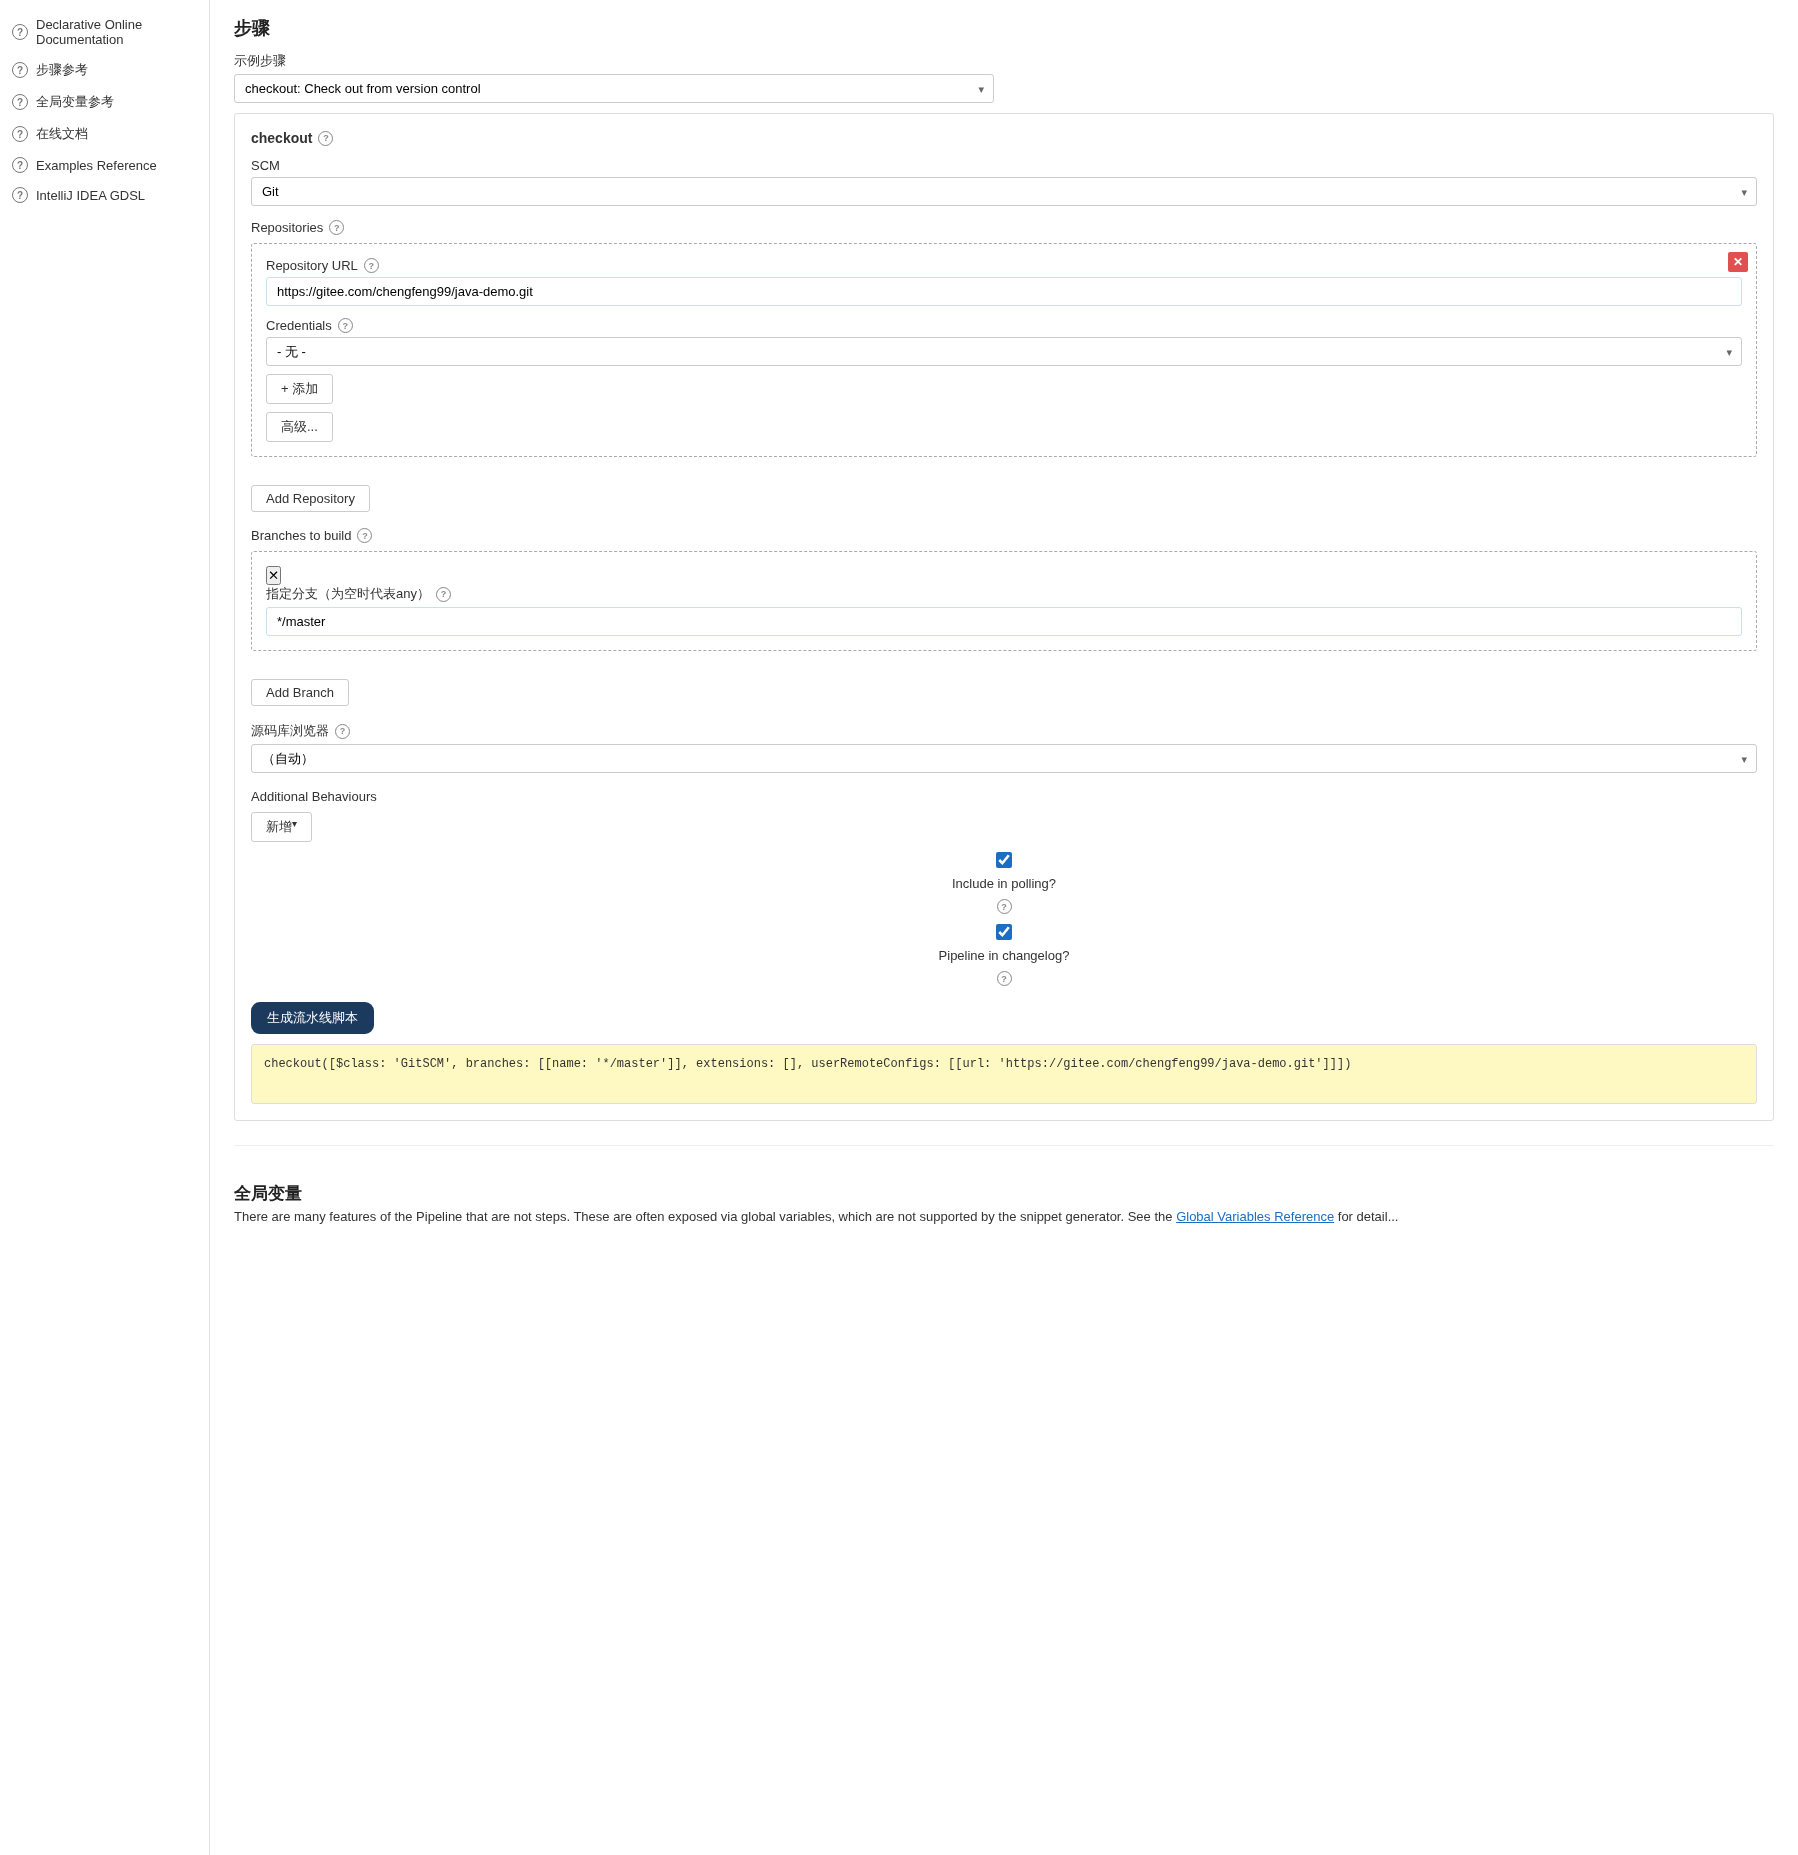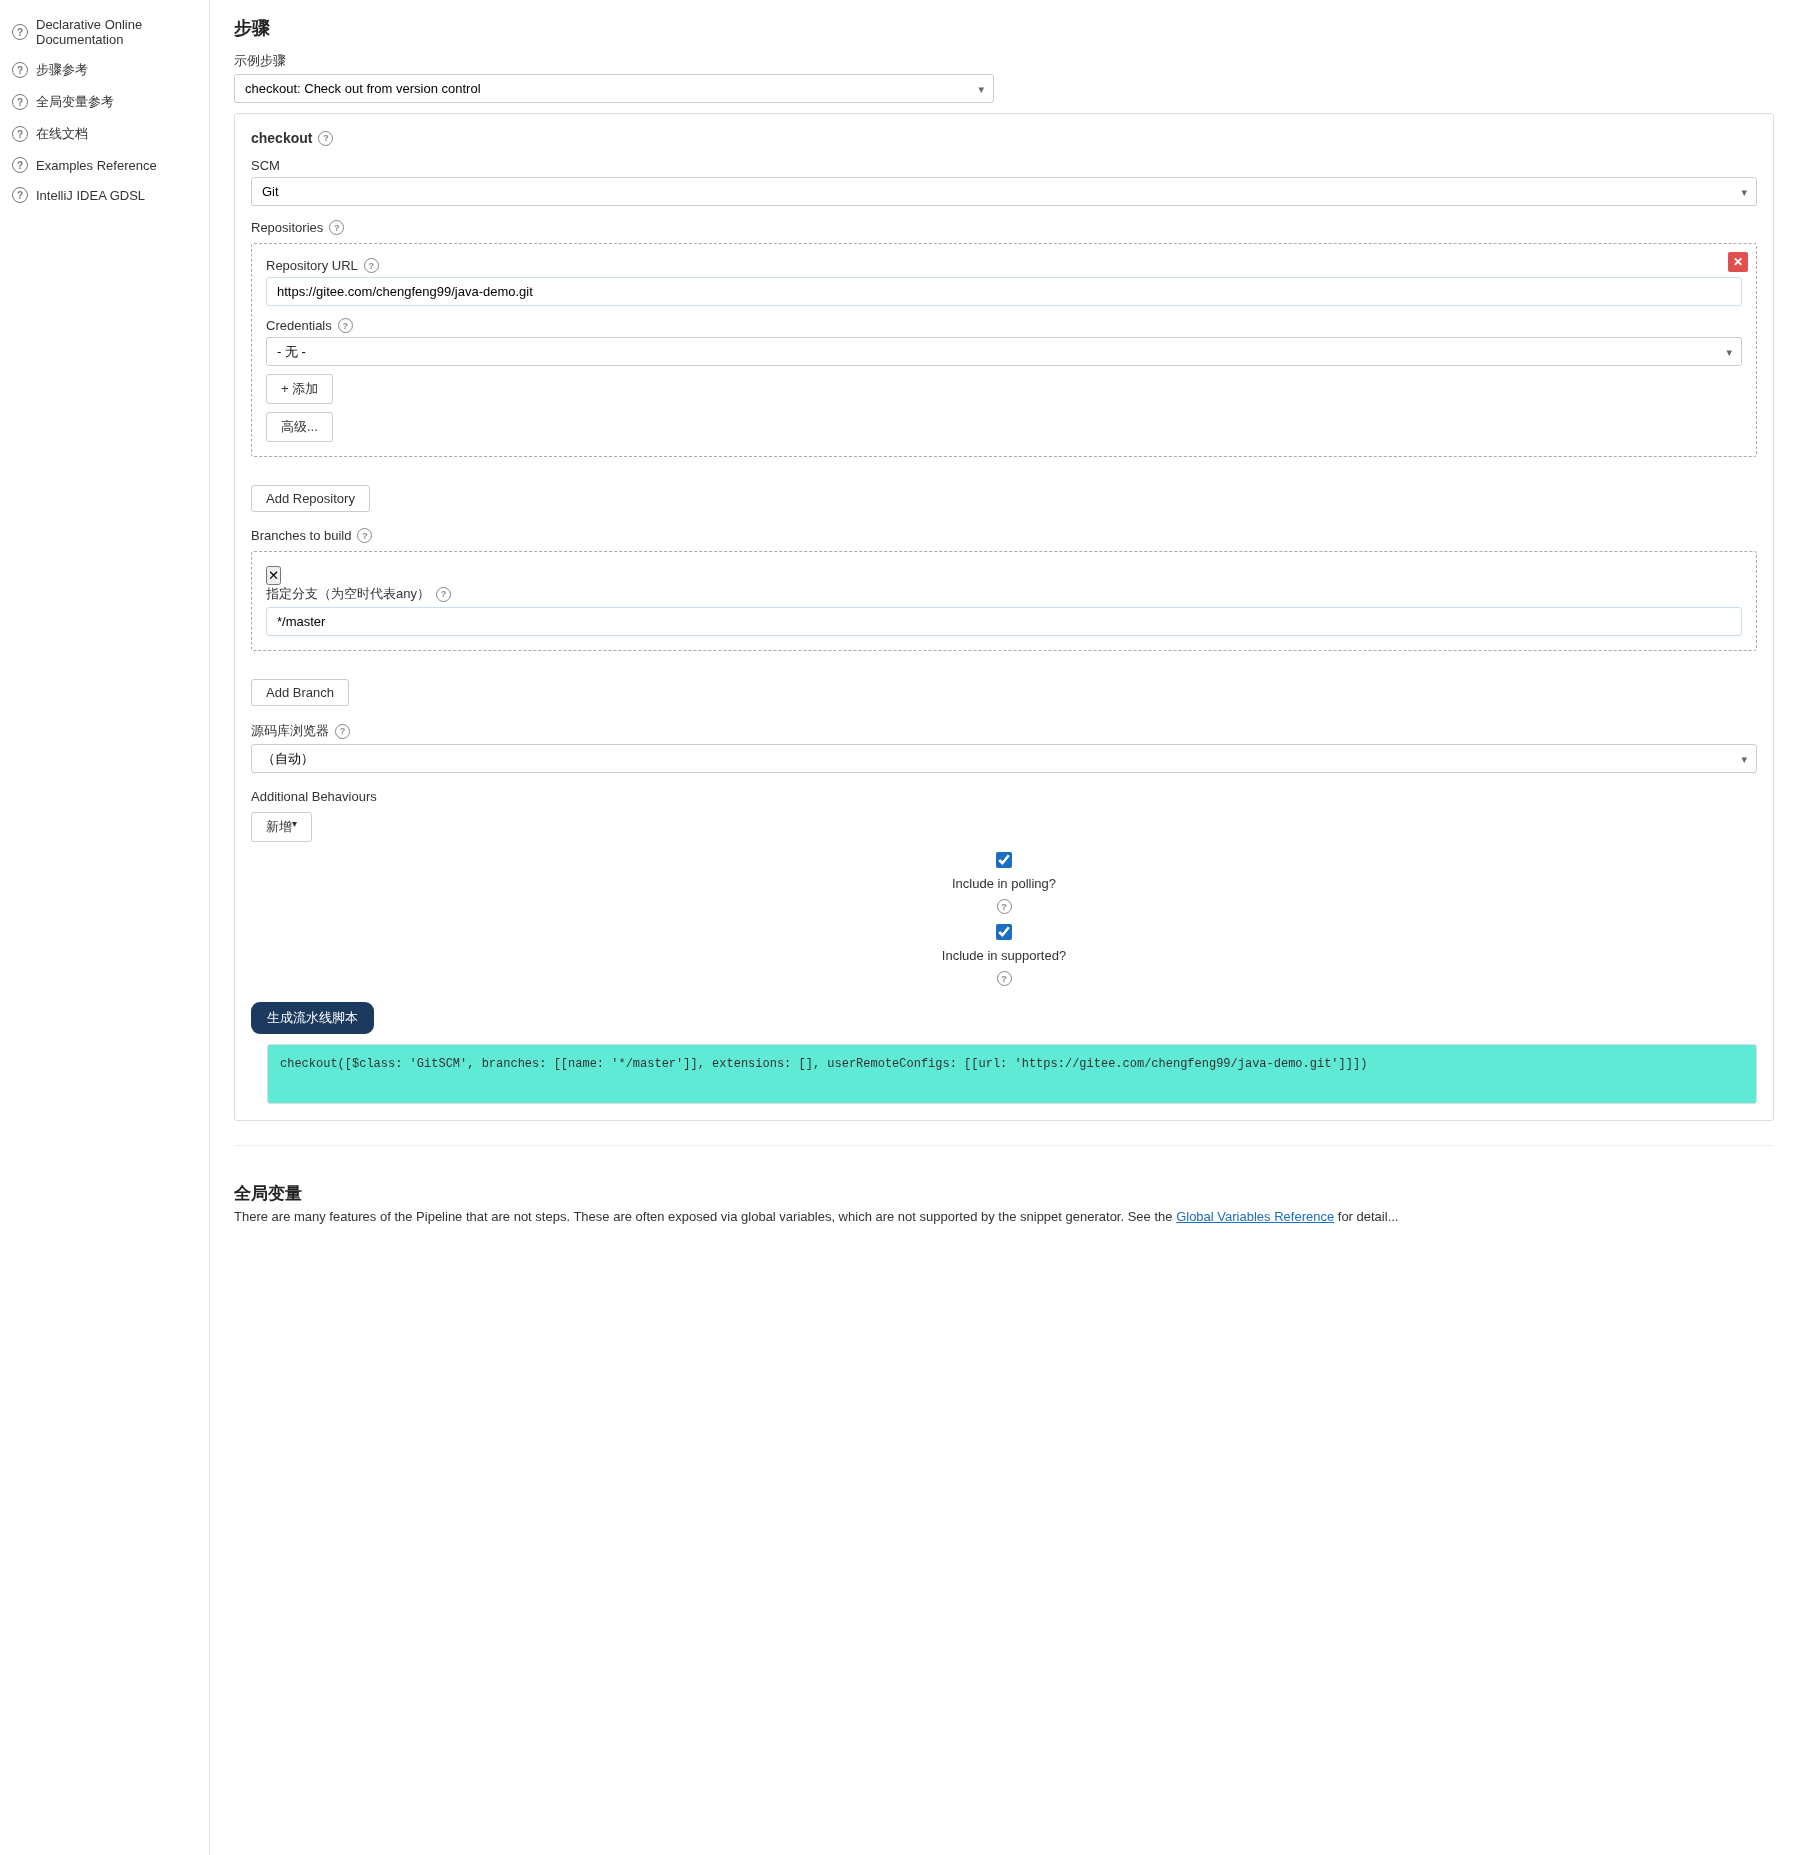--- a/index.html
+++ b/index.html
@@ -199,32 +199,31 @@
       flex-direction: column;
     }
     .checkbox-row input[type="checkbox"] {
       width: 16px;
       height: 16px;
       accent-color: #1b6ec2;
       cursor: pointer;
     }
 
     .code-output {
-      background: #5eead4;
+      background: #fef9c3;
       border: 1px solid #ddd;
       border-radius: 3px;
       padding: 12px;
       font-family: 'Courier New', monospace;
       font-size: 12px;
       color: #333;
       margin-top: 10px;
       min-height: 60px;
       white-space: pre-wrap;
       word-break: break-all;
-      margin-left: 16px;
     }
 
     .global-vars-section {
       margin-top: 24px;
       padding-top: 16px;
       border-top: 1px solid #eee;
     }
 
     .global-link {
       color: #1b6ec2;
@@ -394,21 +393,21 @@
     </div>
 
     <div class="checkbox-row">
       <input type="checkbox" checked="" id="include-polling" style="">
       <label for="include-polling">Include in polling?</label>
       <span class="help-circle">?</span>
     </div>
 
     <div class="checkbox-row">
       <input type="checkbox" checked="" id="include-changelog" style="">
-      <label for="include-changelog">Include in supported?</label>
+      <label for="include-changelog">Pipeline in changelog?</label>
       <span class="help-circle">?</span>
     </div>
 
     <div class="mt16">
       <button class="btn-primary">生成流水线脚本</button>
     </div>
 
     <div class="code-output">checkout([$class: 'GitSCM', branches: [[name: '*/master']], extensions: [], userRemoteConfigs: [[url: 'https://gitee.com/chengfeng99/java-demo.git']]])</div>
   </div>
 

